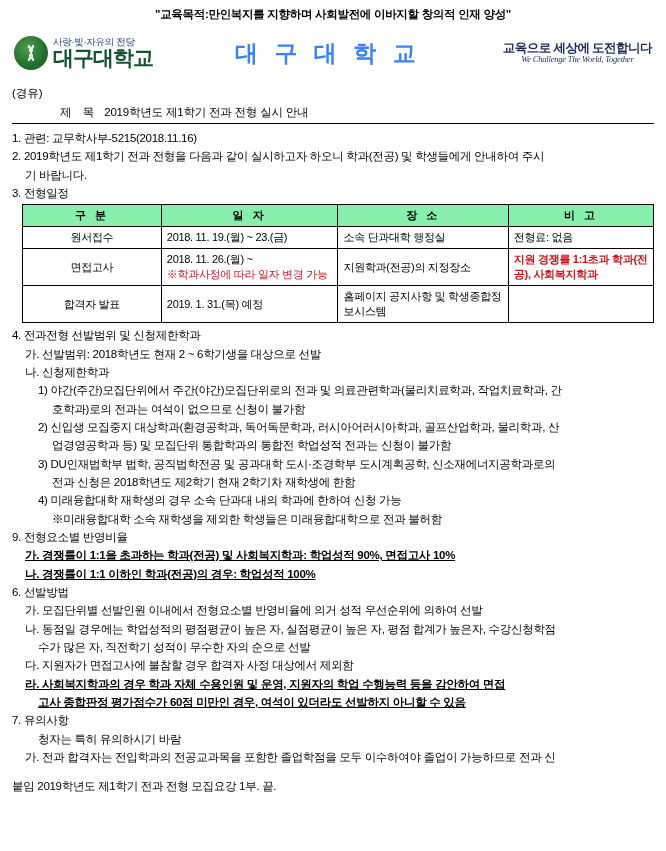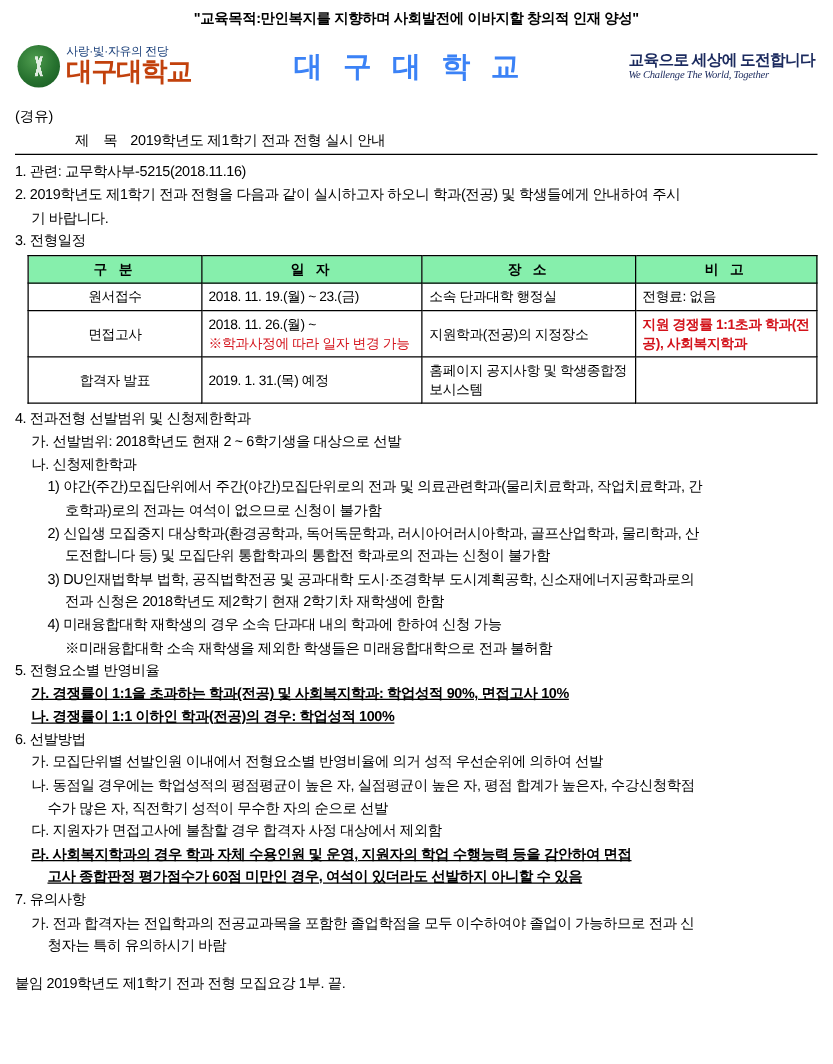--- a/index.html
+++ b/index.html
@@ -54,32 +54,32 @@
   }
   .brand-text { line-height: 1.05; }
   .brand-sub {
     font-size: 9.5px;
     color: #1a3f7a;
     letter-spacing: -0.3px;
   }
   .brand-main {
     font-size: 21px;
     font-weight: bold;
-    color: #c2410c;
+    color: #14532d;
     letter-spacing: -1px;
   }
   .center-title {
     font-size: 23px;
     font-weight: bold;
     color: #3b82f6;
     letter-spacing: 5px;
     white-space: nowrap;
   }
   .brand-right {
-    text-align: left;
+    text-align: center;
     line-height: 1.15;
     color: #1b2a5e;
     flex: none;
   }
   .br-ko {
     font-size: 12.5px;
     font-weight: bold;
     letter-spacing: -0.5px;
     font-family: "Liberation Serif", serif;
   }
@@ -227,37 +227,37 @@
       </tr>
     </tbody>
   </table>
 
   <div class="blk l1">4. 전과전형 선발범위 및 신청제한학과</div>
   <div class="blk l2">가. 선발범위: 2018학년도 현재 2 ~ 6학기생을 대상으로 선발</div>
   <div class="blk l2">나. 신청제한학과</div>
   <div class="blk l3">1) 야간(주간)모집단위에서 주간(야간)모집단위로의 전과 및 의료관련학과(물리치료학과, 작업치료학과, 간</div>
   <div class="blk l3-cont">호학과)로의 전과는 여석이 없으므로 신청이 불가함</div>
   <div class="blk l3">2) 신입생 모집중지 대상학과(환경공학과, 독어독문학과, 러시아어러시아학과, 골프산업학과, 물리학과, 산</div>
-  <div class="blk l3-cont">도전합니다 등) 및 모집단위 통합학과의 통합전 학과로의 전과는 신청이 불가함</div>
+  <div class="blk l3-cont">업경영공학과 등) 및 모집단위 통합학과의 통합전 학업성적 전과는 신청이 불가함</div>
   <div class="blk l3">3) DU인재법학부 법학, 공직법학전공 및  공과대학 도시·조경학부 도시계획공학, 신소재에너지공학과로의</div>
   <div class="blk l3-cont">전과 신청은 2018학년도 제2학기 현재 2학기차 재학생에 한함</div>
   <div class="blk l3">4) 미래융합대학 재학생의 경우 소속 단과대 내의 학과에 한하여 신청 가능</div>
   <div class="blk l3-cont">※미래융합대학 소속 재학생을 제외한 학생들은 미래융합대학으로 전과 불허함</div>
 
-  <div class="blk l1">5. 전형요소별 반영비율</div>
+  <div class="blk l1">9. 전형요소별 반영비율</div>
   <div class="blk l2 b u">가. 경쟁률이 1:1을 초과하는 학과(전공) 및 사회복지학과: 학업성적 90%, 면접고사 10%</div>
   <div class="blk l2 b u">나. 경쟁률이 1:1 이하인 학과(전공)의 경우: 학업성적 100%</div>
 
   <div class="blk l1">6. 선발방법</div>
   <div class="blk l2">가. 모집단위별 선발인원 이내에서 전형요소별 반영비율에 의거 성적 우선순위에 의하여 선발</div>
   <div class="blk l2">나. 동점일 경우에는 학업성적의 평점평균이 높은 자, 실점평균이 높은 자, 평점 합계가 높은자, 수강신청학점</div>
   <div class="blk l2-cont">수가 많은 자, 직전학기 성적이 무수한 자의 순으로 선발</div>
   <div class="blk l2">다. 지원자가 면접고사에 불참할 경우 합격자 사정 대상에서 제외함</div>
   <div class="blk l2 b u">라. 사회복지학과의 경우 학과 자체 수용인원 및 운영, 지원자의 학업 수행능력 등을 감안하여 면접</div>
   <div class="blk l2-cont b u">고사 종합판정 평가점수가 60점 미만인 경우, 여석이 있더라도 선발하지 아니할 수 있음</div>
 
   <div class="blk l1">7. 유의사항</div>
+  <div class="blk l2-cont">청자는 특히 유의하시기 바람</div>
   <div class="blk l2">가. 전과 합격자는 전입학과의 전공교과목을 포함한 졸업학점을 모두 이수하여야 졸업이 가능하므로 전과 신</div>
-  <div class="blk l2-cont">청자는 특히 유의하시기 바람</div>
 
   <div class="footer">붙임  2019학년도 제1학기 전과 전형 모집요강 1부.  끝.</div>
 
 </div>
 
 </body></html>

